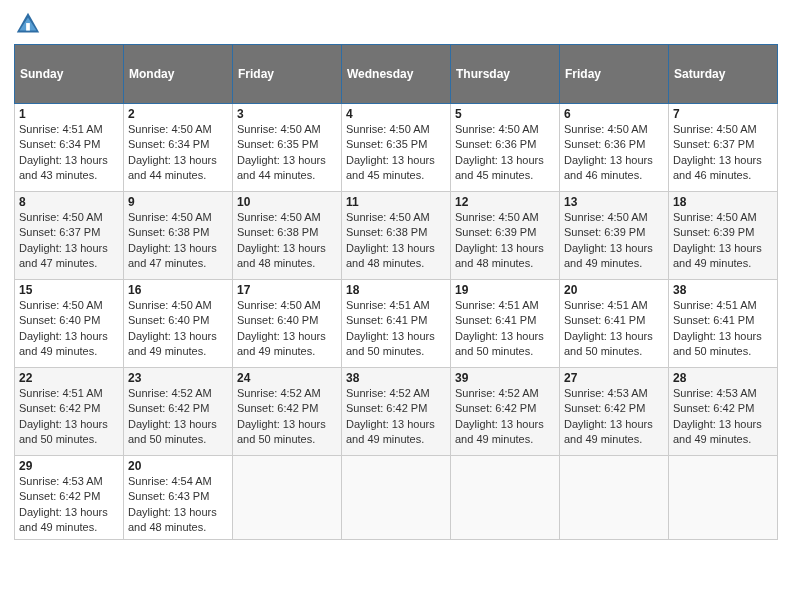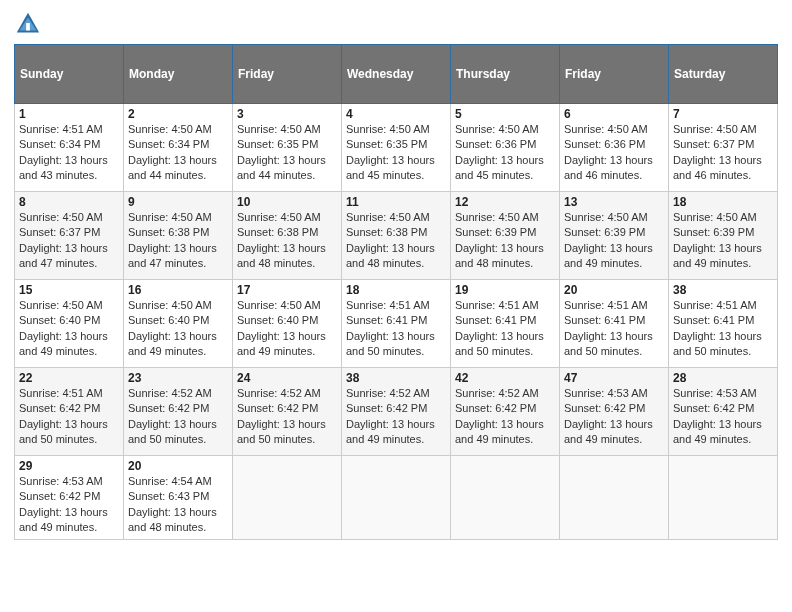--- a/index.html
+++ b/index.html
@@ -231,25 +231,25 @@
       </td>
           <td>
         <span class="day-num">24</span>
         <div class="day-info">Sunrise: 4:52 AM<br>Sunset: 6:42 PM<br>Daylight: 13 hours and 50 minutes.</div>
       </td>
           <td>
         <span class="day-num">38</span>
         <div class="day-info">Sunrise: 4:52 AM<br>Sunset: 6:42 PM<br>Daylight: 13 hours and 49 minutes.</div>
       </td>
           <td>
-        <span class="day-num">42</span>
+        <span class="day-num">39</span>
         <div class="day-info">Sunrise: 4:52 AM<br>Sunset: 6:42 PM<br>Daylight: 13 hours and 49 minutes.</div>
       </td>
           <td>
-        <span class="day-num">47</span>
+        <span class="day-num">27</span>
         <div class="day-info">Sunrise: 4:53 AM<br>Sunset: 6:42 PM<br>Daylight: 13 hours and 49 minutes.</div>
       </td>
           <td>
         <span class="day-num">28</span>
         <div class="day-info">Sunrise: 4:53 AM<br>Sunset: 6:42 PM<br>Daylight: 13 hours and 49 minutes.</div>
       </td>
         </tr>
         <tr class="last-row">
           <td>
         <span class="day-num">29</span>

